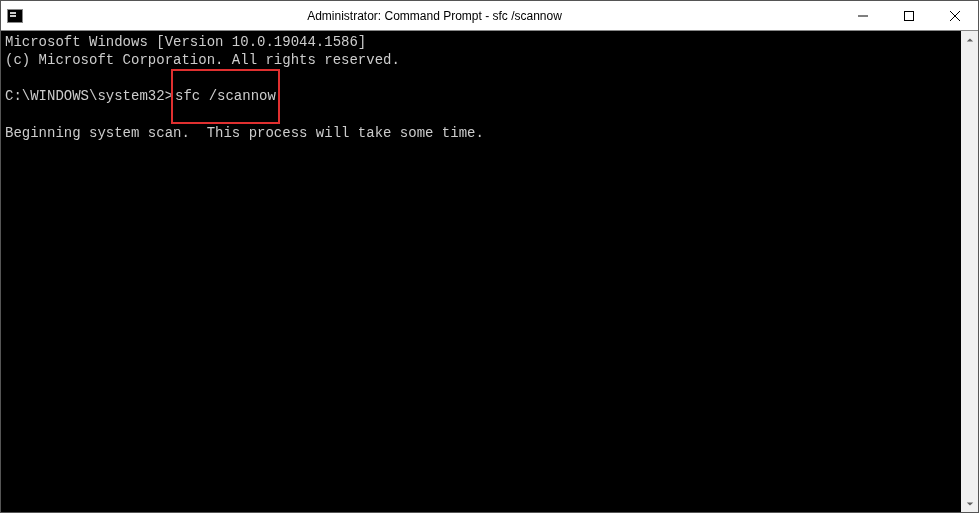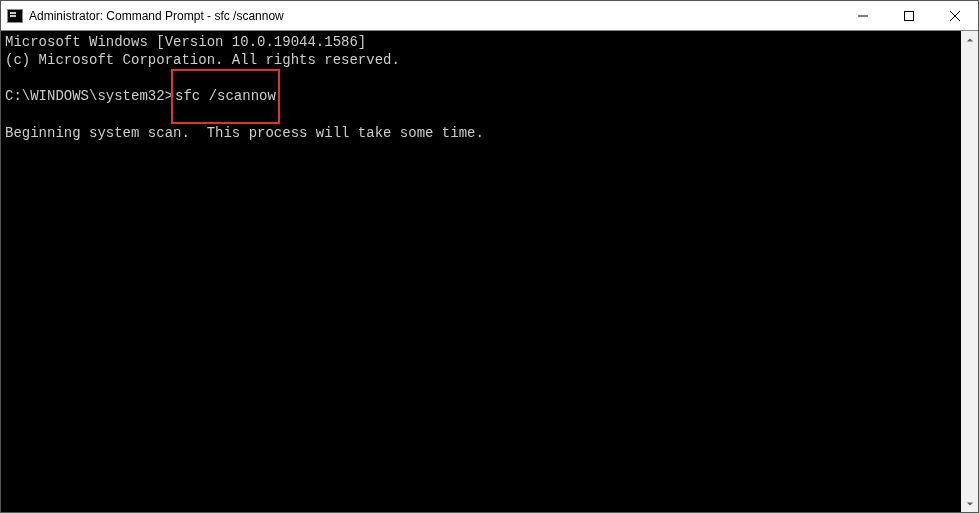--- a/index.html
+++ b/index.html
@@ -48,20 +48,21 @@
       top: 2px;
       width: 6px;
       height: 2px;
       background: #ccc;
       box-shadow: 0 3px 0 #ccc;
     }
     .titlebar-text {
       font-size: 12px;
       color: #000;
       flex: 1;
+      text-align: center;
     }
     .titlebar-controls {
       display: flex;
       height: 100%;
     }
     .titlebar-btn {
       width: 46px;
       height: 100%;
       display: flex;
       align-items: center;

